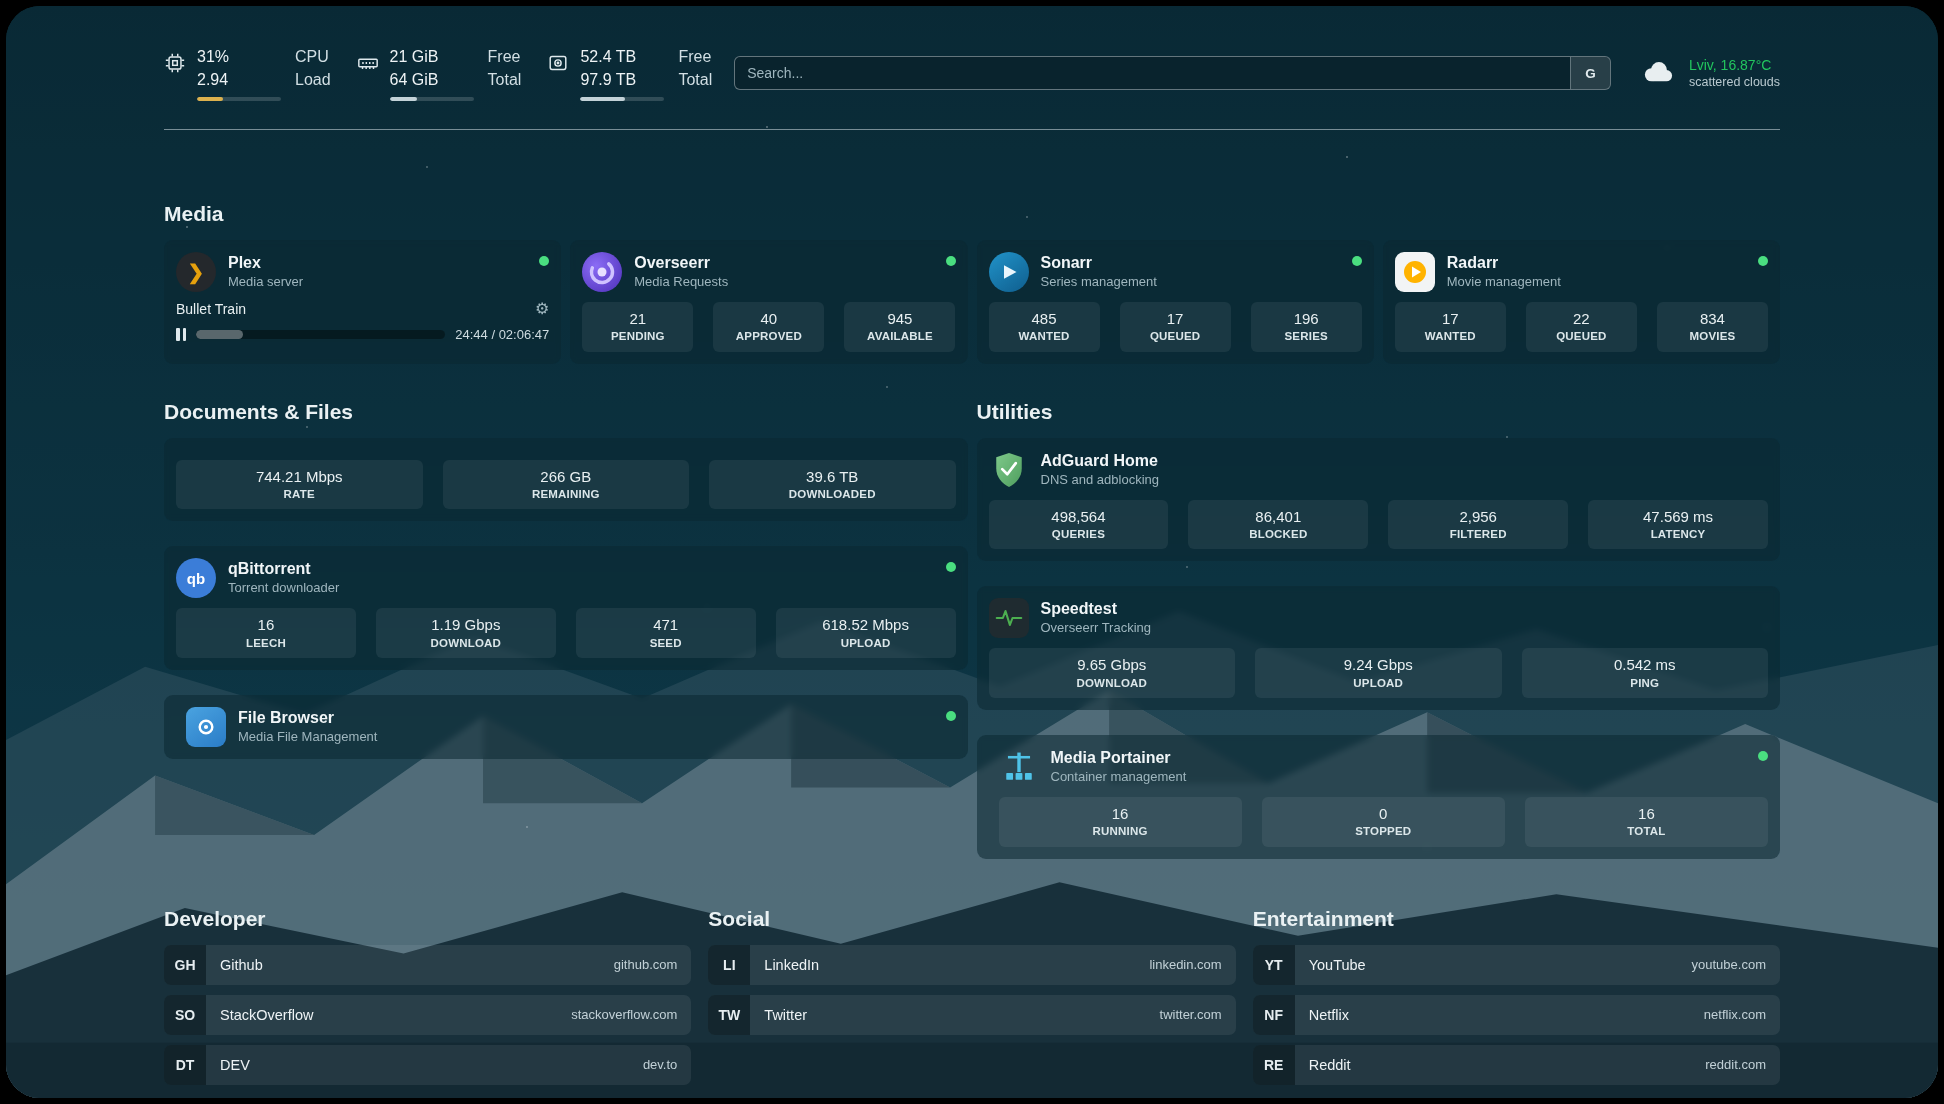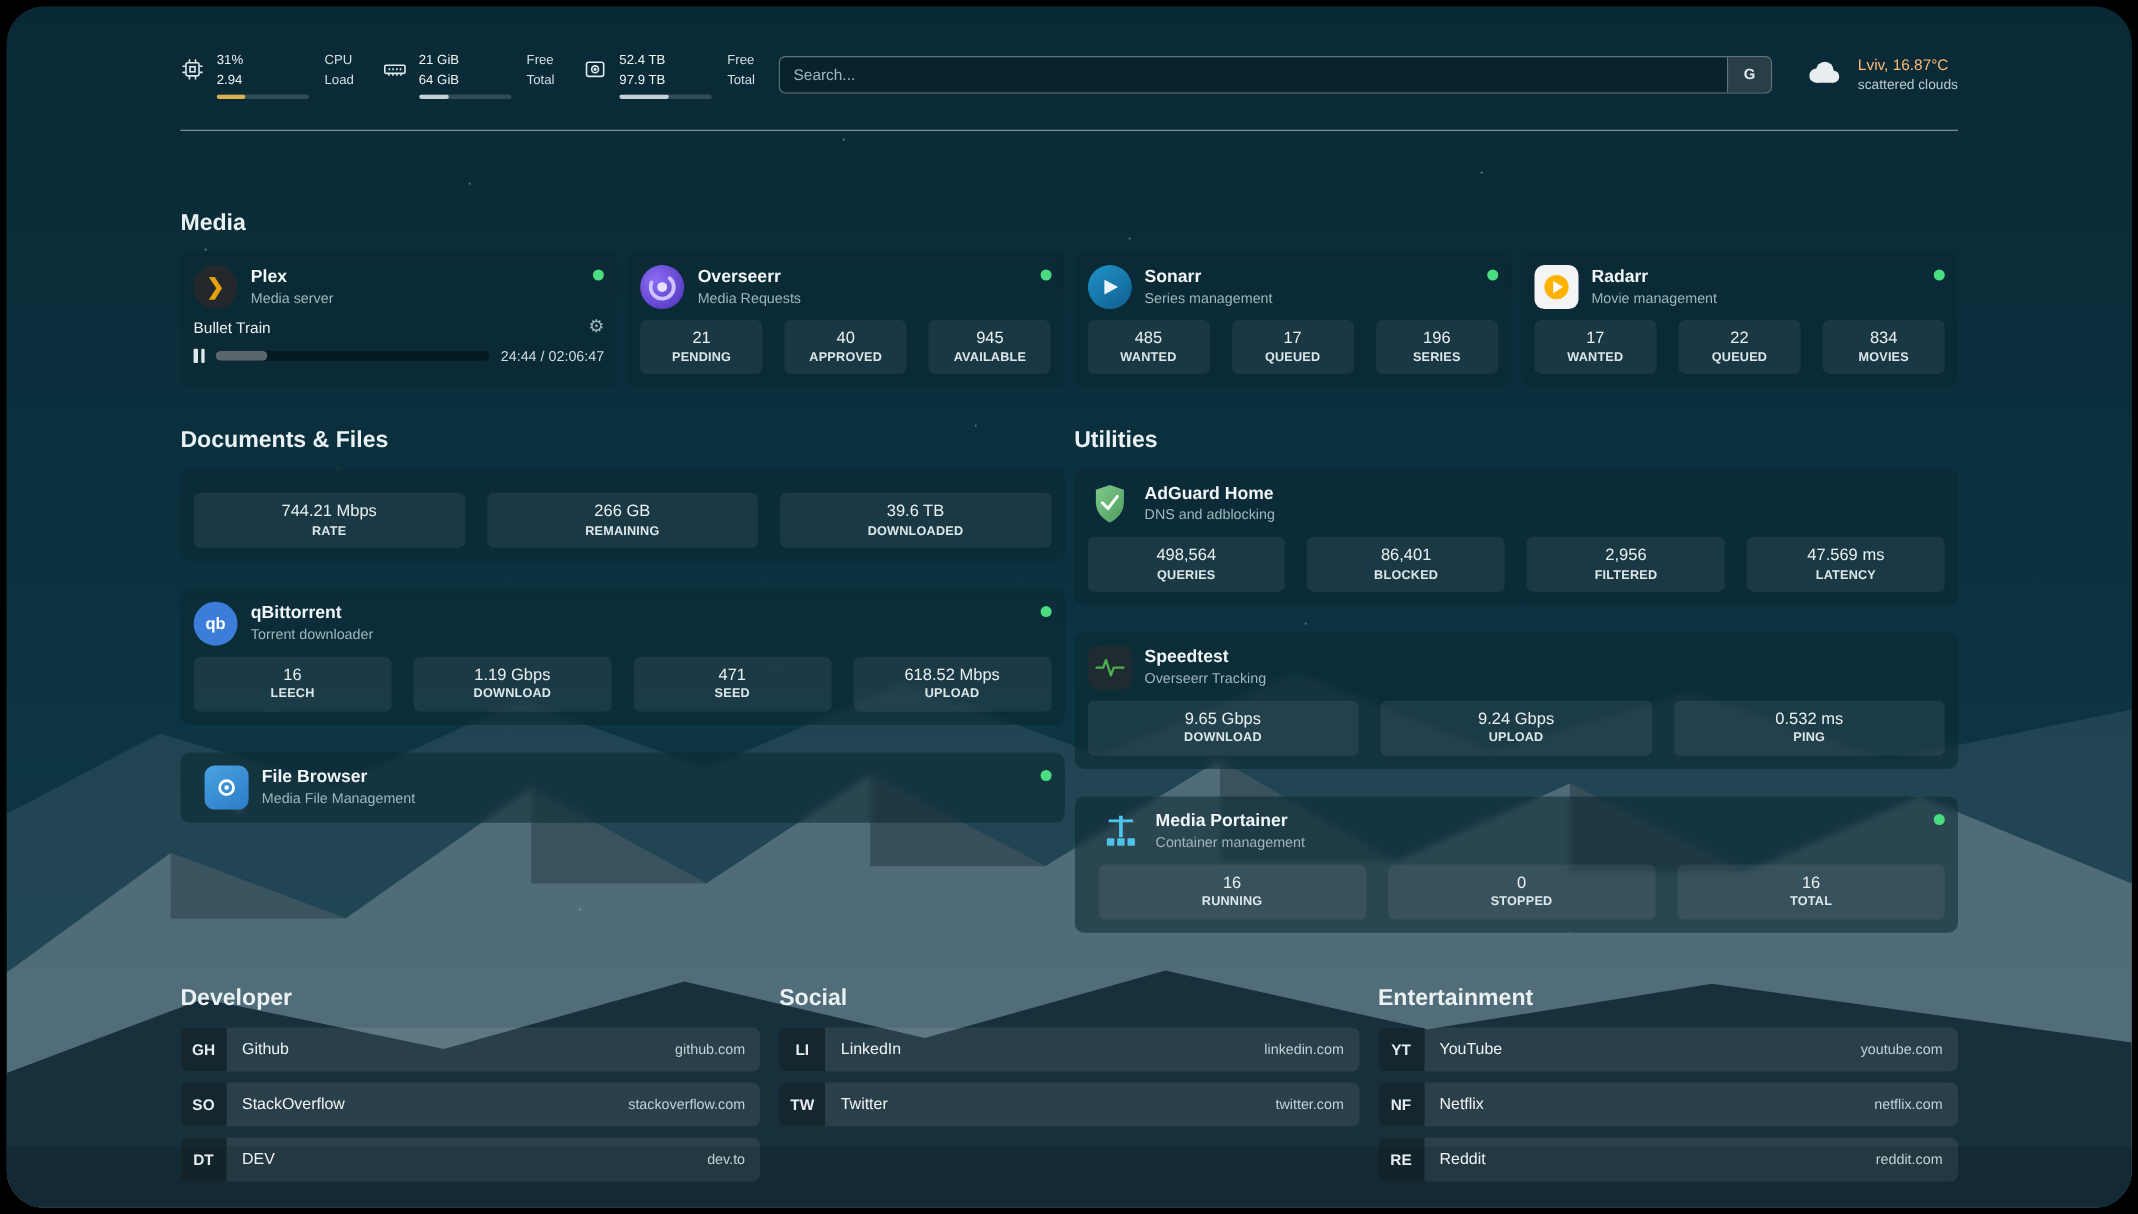--- a/index.html
+++ b/index.html
@@ -19,40 +19,40 @@
       1760px 620px 0 rgba(255,255,255,.35), 520px 820px 0 rgba(255,255,255,.3),
       1420px 840px 0 rgba(255,255,255,.3), 210px 728px 0 2px rgba(255,255,255,.5); }
   .content { position: relative; z-index: 2; width: 1616px; margin: 0 auto; padding-top: 40px; }
 
   
   .topbar { display: flex; align-items: center; }
   .resources { display: flex; align-items: center; gap: 26px; }
   .res { display: flex; align-items: flex-start; gap: 11px; }
   .res-icon { color: #dfe9ed; margin-top: 6px; }
   .res-grid { display: grid; grid-template-columns: auto auto; column-gap: 14px; row-gap: 1px;
-    font-size: 12px; line-height: 1.4; }
+    font-size: 16px; line-height: 1.4; }
   .res-val { color: #eef3f5; }
   .res-lab { color: #d2dfe4; }
   .bar { grid-column: 1; width: 84px; height: 4px; border-radius: 2px;
     background: rgba(255,255,255,.16); margin-top: 4px; overflow: hidden; }
   .bar > i { display: block; height: 100%; border-radius: 2px; background: #c3d2d8; }
   .bar.cpu > i { background: #dcb14e; }
 
   .search-wrap { flex: 1; display: flex; align-items: stretch; height: 34px; margin: 0 28px 0 22px;
     background: rgba(9,30,38,.55); border: 1px solid rgba(235,243,245,.4); border-radius: 6px; overflow: hidden; }
   .search-wrap input { flex: 1; background: transparent; border: none; outline: none;
     color: #e8eef0; font-size: 14px; padding: 0 12px; font-family: "Liberation Sans", sans-serif; }
   .search-wrap input::placeholder { color: #9fb6be; }
   .search-g { width: 40px; display: flex; align-items: center; justify-content: center;
     background: rgba(255,255,255,.13); border-left: 1px solid rgba(235,243,245,.3);
     font-size: 13.5px; font-weight: 700; color: #e2ebee; cursor: pointer; }
 
   .weather { display: flex; align-items: center; gap: 12px; }
   .weather-text { display: flex; flex-direction: column; line-height: 1.35; }
-  .weather-loc { font-size: 14px; color: #fdba74; }
+  .weather-loc { font-size: 14px; color: #22c55e; }
   .weather-cond { font-size: 12.5px; color: #b9c9cf; }
 
   .divider { border: none; border-top: 1px solid rgba(230,240,243,.5); margin-top: 28px; }
 
   
   .sec-title { font-size: 21px; font-weight: 600; color: #eaf1f3; }
   .media-title { margin: 72px 0 14px; }
   .media-grid { display: grid; grid-template-columns: repeat(4, 1fr); gap: 9px; }
 
   .card { background: rgba(11,40,50,.55); border-radius: 9px; padding: 12px;
@@ -473,21 +473,21 @@
           <div class="tiles">
             <div class="tile">
               <div class="tile-val">9.65 Gbps</div>
               <div class="tile-lab">DOWNLOAD</div>
             </div>
             <div class="tile">
               <div class="tile-val">9.24 Gbps</div>
               <div class="tile-lab">UPLOAD</div>
             </div>
             <div class="tile">
-              <div class="tile-val">0.532 ms</div>
+              <div class="tile-val">0.542 ms</div>
               <div class="tile-lab">PING</div>
             </div>
           </div>
         </div>
 
         <div class="card">
           <div class="card-head">
             <span class="app-icon" style="background:transparent;">
               <svg width="34" height="34" viewBox="0 0 40 40">
                 <g fill="#4fc3e8">

